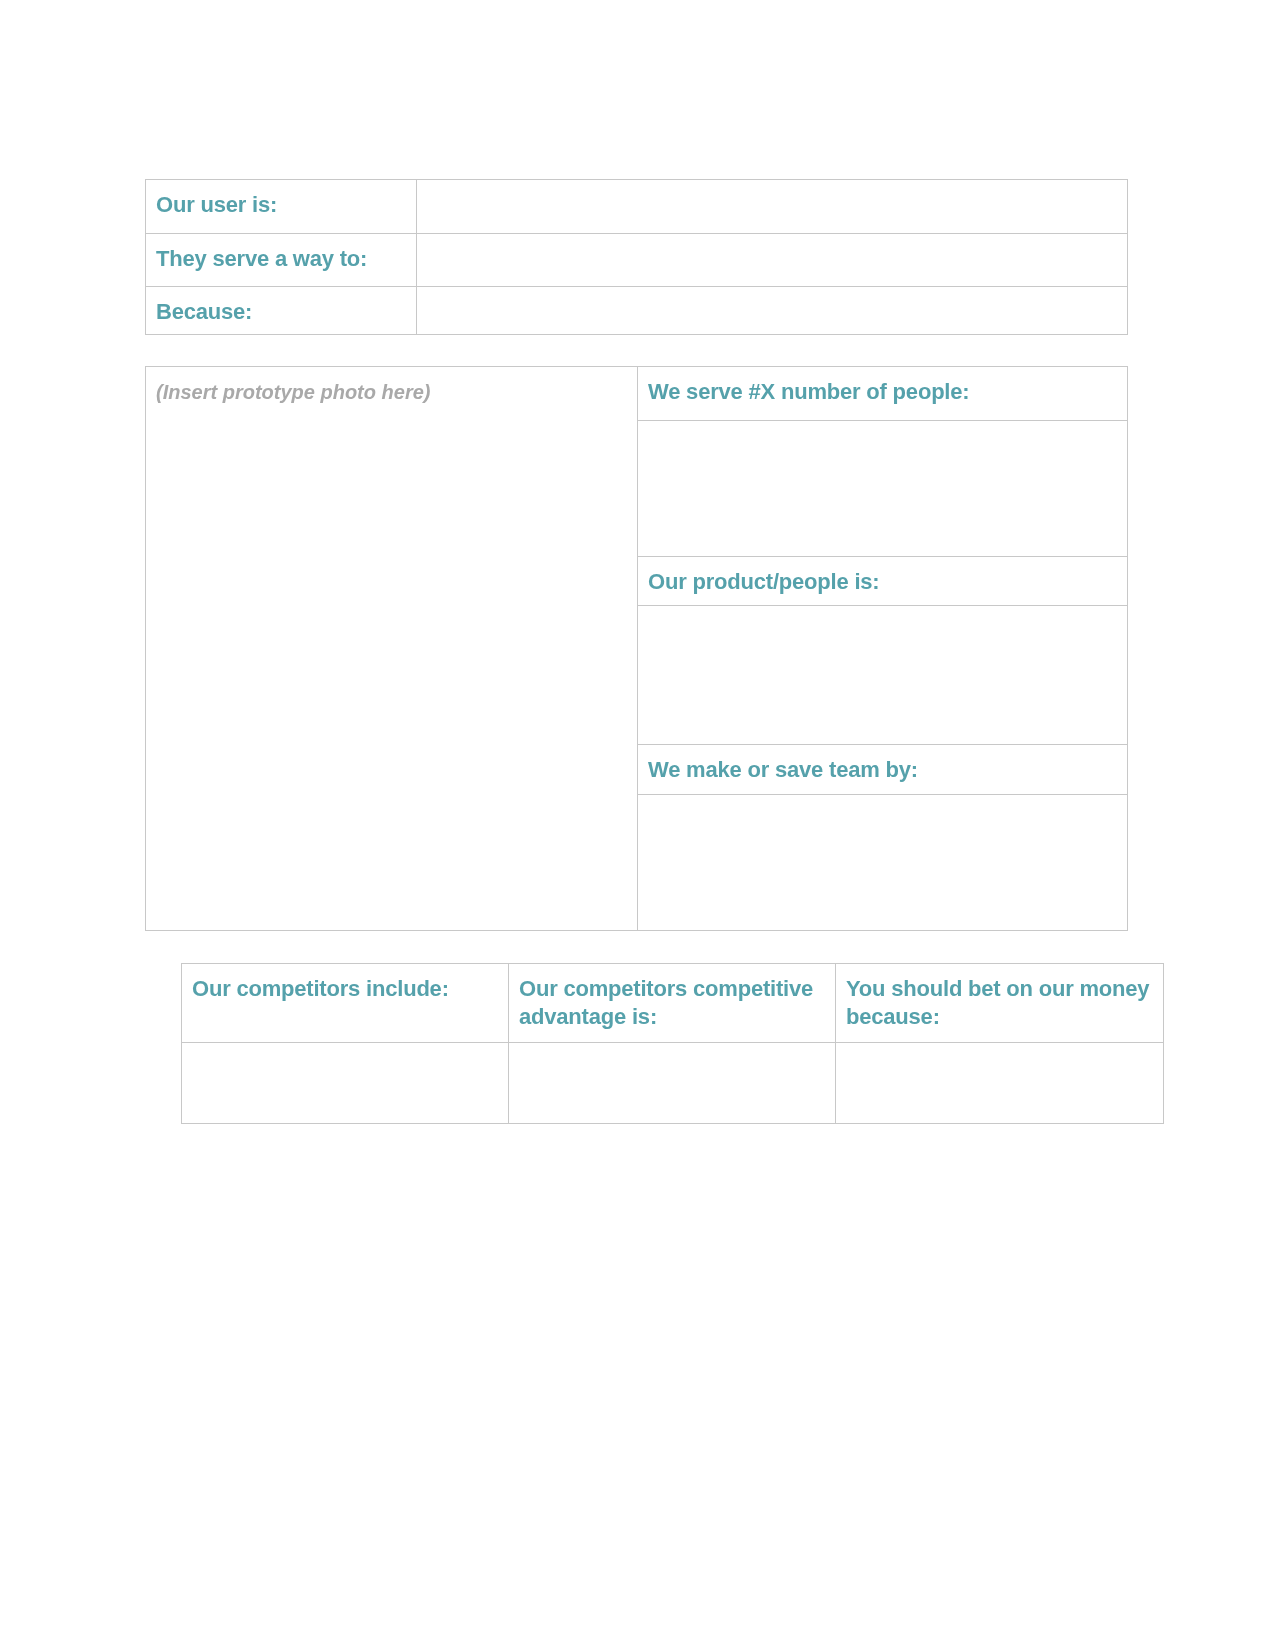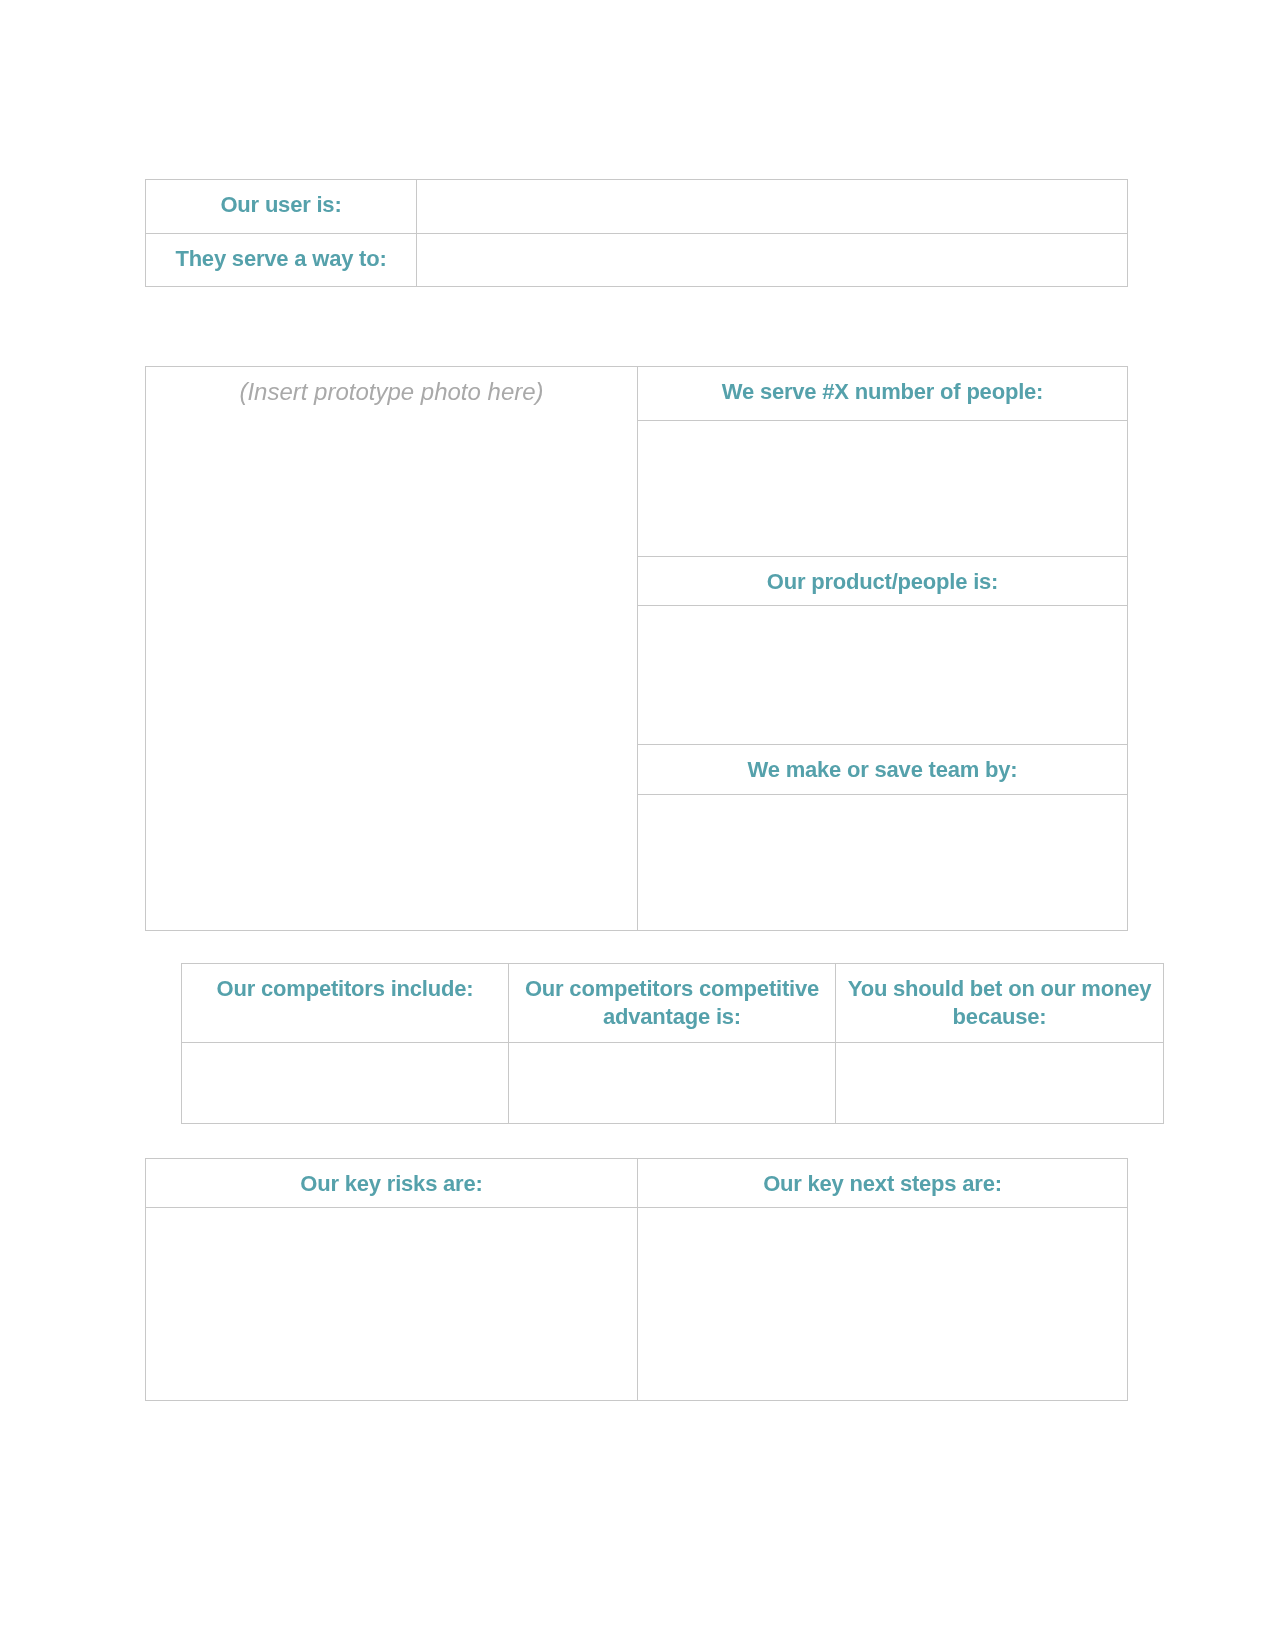--- a/index.html
+++ b/index.html
@@ -14,40 +14,39 @@
     background: #ffffff;
     font-family: "Liberation Sans", sans-serif;
   }
   table.tbl {
     position: absolute;
     left: 145px;
     width: 982px;
     border-collapse: collapse;
     table-layout: fixed;
     background: #ffffff;
-    text-align: center;
   }
   table.tbl td {
     border: 1.5px solid #c8c8c8;
     vertical-align: top;
     padding: 11px 10px 8px 10px;
     overflow: hidden;
   }
   .label {
     color: #55a1ab;
     font-weight: bold;
     font-size: 22px;
     line-height: 28px;
     letter-spacing: -0.2px;
   }
   .placeholder-text {
     color: #a9a9a9;
     font-style: italic;
-    font-weight: normal;
-    font-size: 24px;
+    font-weight: bold;
+    font-size: 20px;
     line-height: 28px;
   }
   .t1 { top: 179px; }
   .t2 { top: 366px; }
   .t3 { top: 963px; margin-left: 36px; }
   .t4 { top: 1158px; }
 </style>
 </head>
 <body>
 
@@ -58,20 +57,24 @@
         <col style="width:271px">
         <col style="width:711px">
       </colgroup>
     <tbody>
       <tr style="height:54px">
         <td class="label">Our user is:</td>
         <td></td>
       </tr>
       <tr style="height:53px">
         <td class="label">They serve a way to:</td>
+        <td></td>
+      </tr>
+      <tr style="height:47px">
+        <td class="label">Because:</td>
         <td></td>
       </tr>
     </tbody>
   </table>
 
   <table class="tbl t2">
     <colgroup>
         <col style="width:492px">
         <col style="width:490px">
       </colgroup>
@@ -111,30 +114,14 @@
         <td class="label">You should bet on our money because:</td>
       </tr>
       <tr style="height:81px">
         <td></td>
         <td></td>
         <td></td>
       </tr>
     </tbody>
   </table>
 
-  <table class="tbl t4">
-    <colgroup>
-        <col style="width:492px">
-        <col style="width:490px">
-      </colgroup>
-    <tbody>
-      <tr style="height:49px">
-        <td class="label">Our key risks are:</td>
-        <td class="label">Our key next steps are:</td>
-      </tr>
-      <tr style="height:193px">
-        <td></td>
-        <td></td>
-      </tr>
-    </tbody>
-  </table>
 
 </div>
 
 </body></html>

